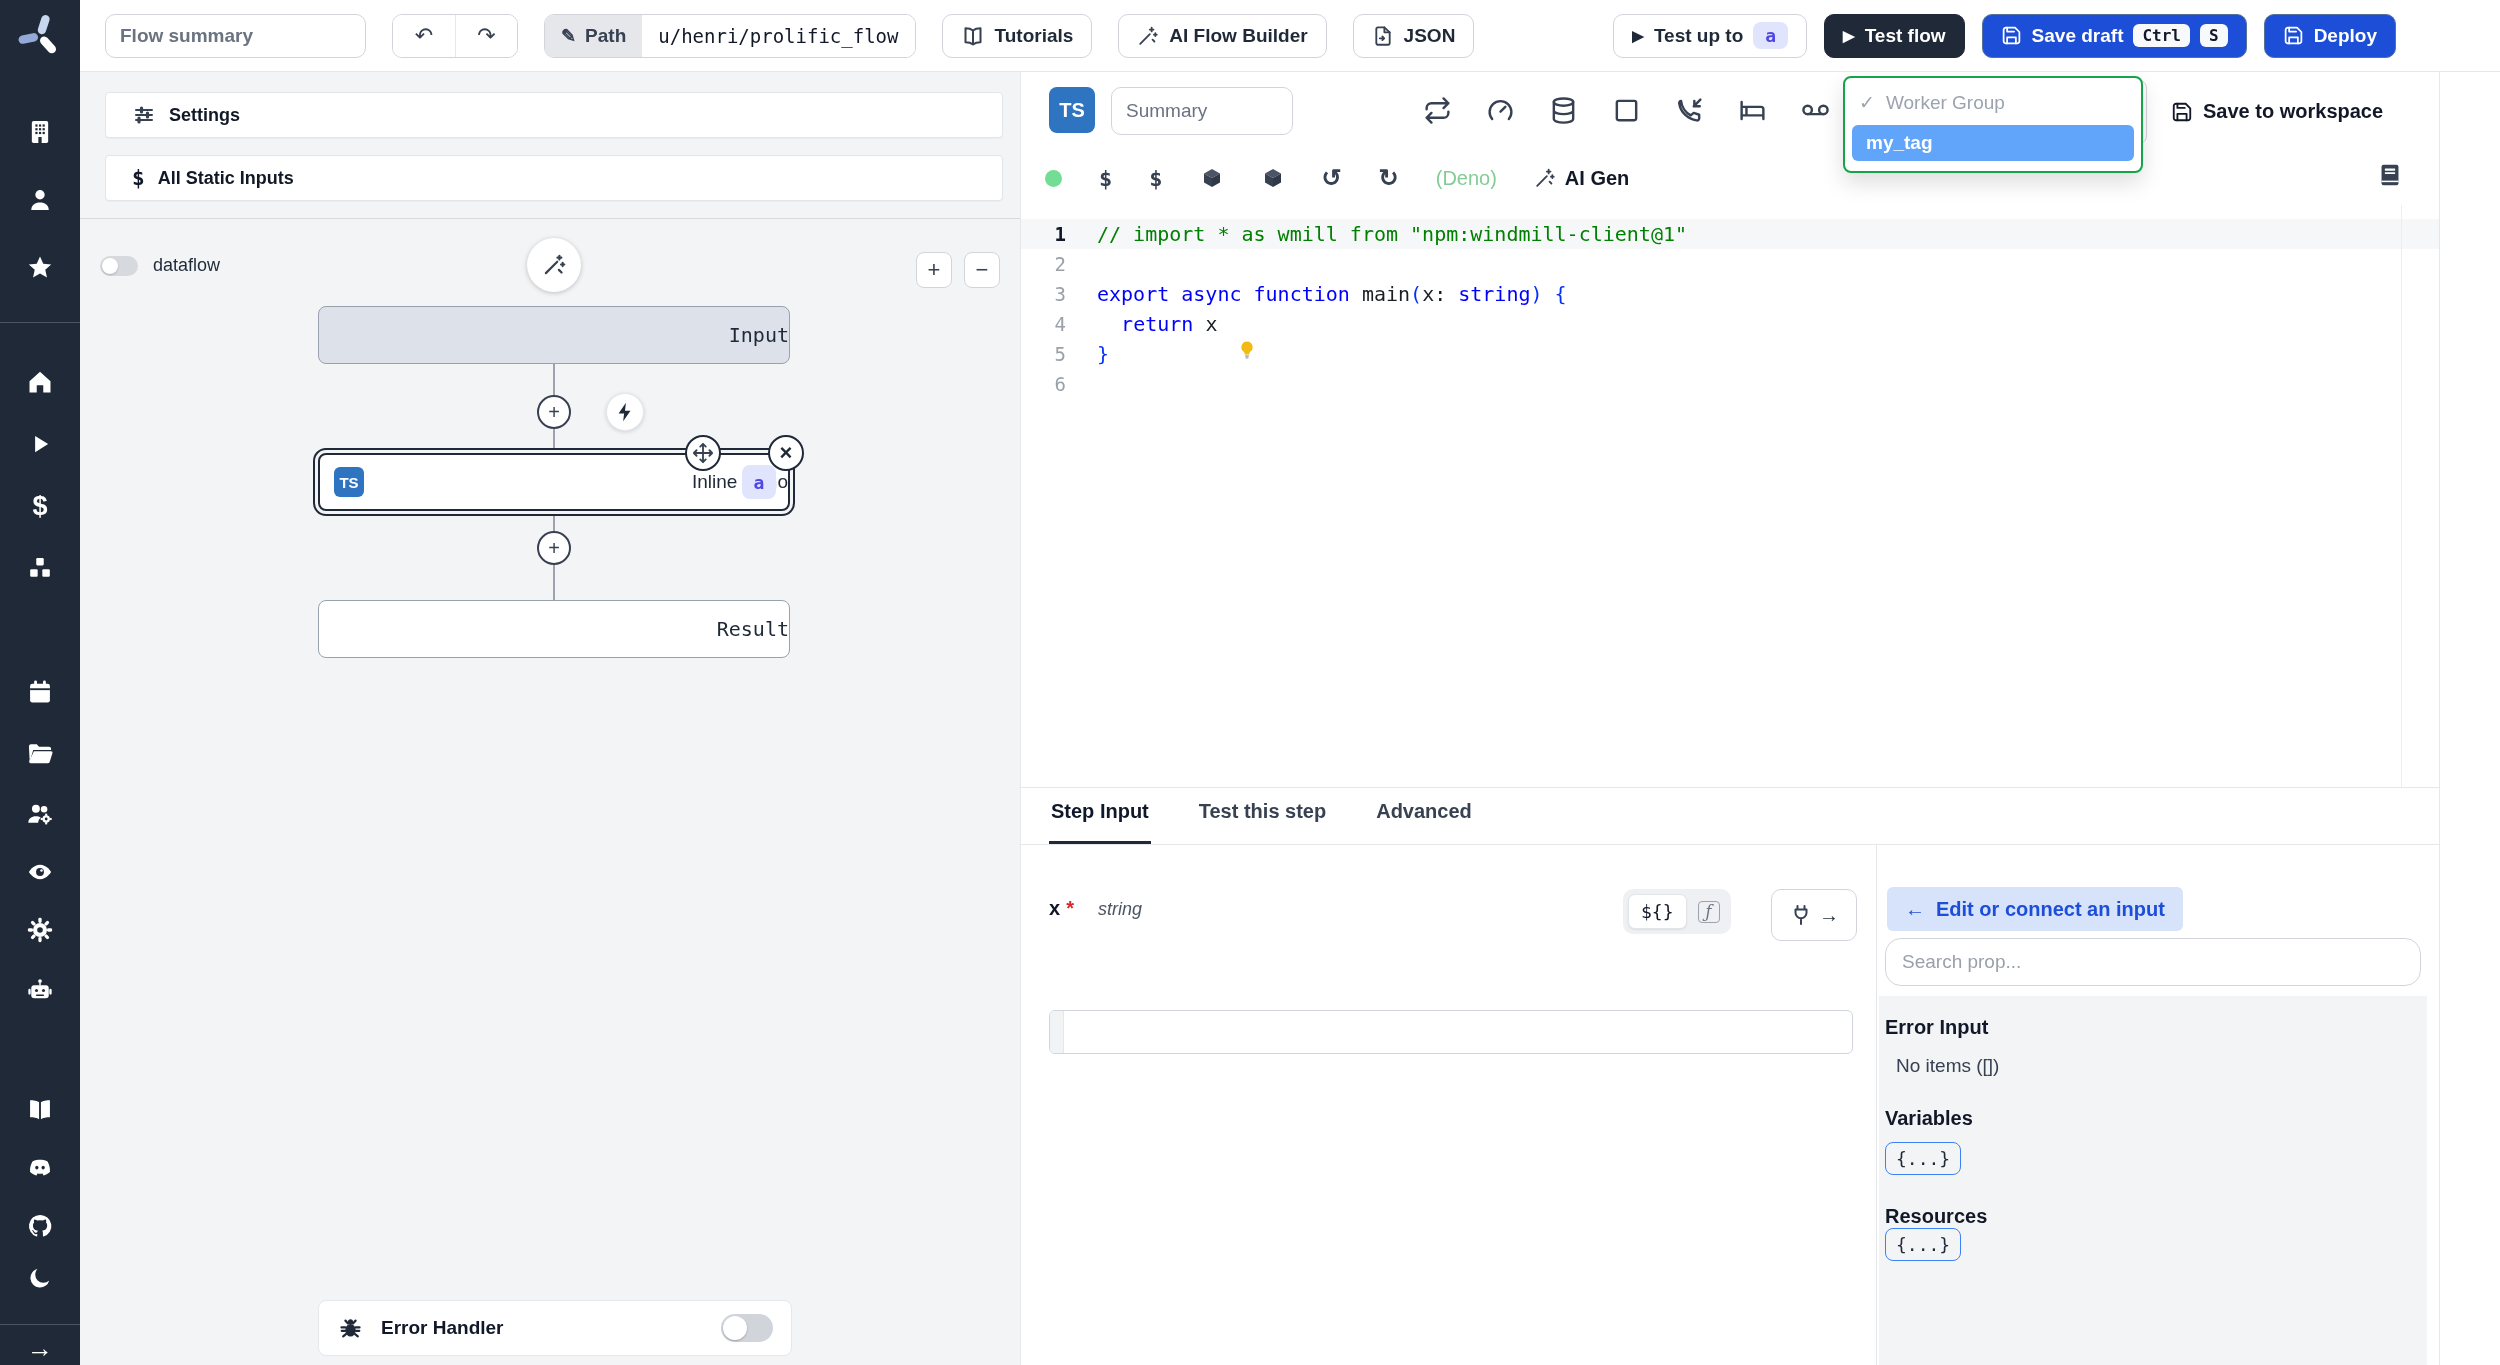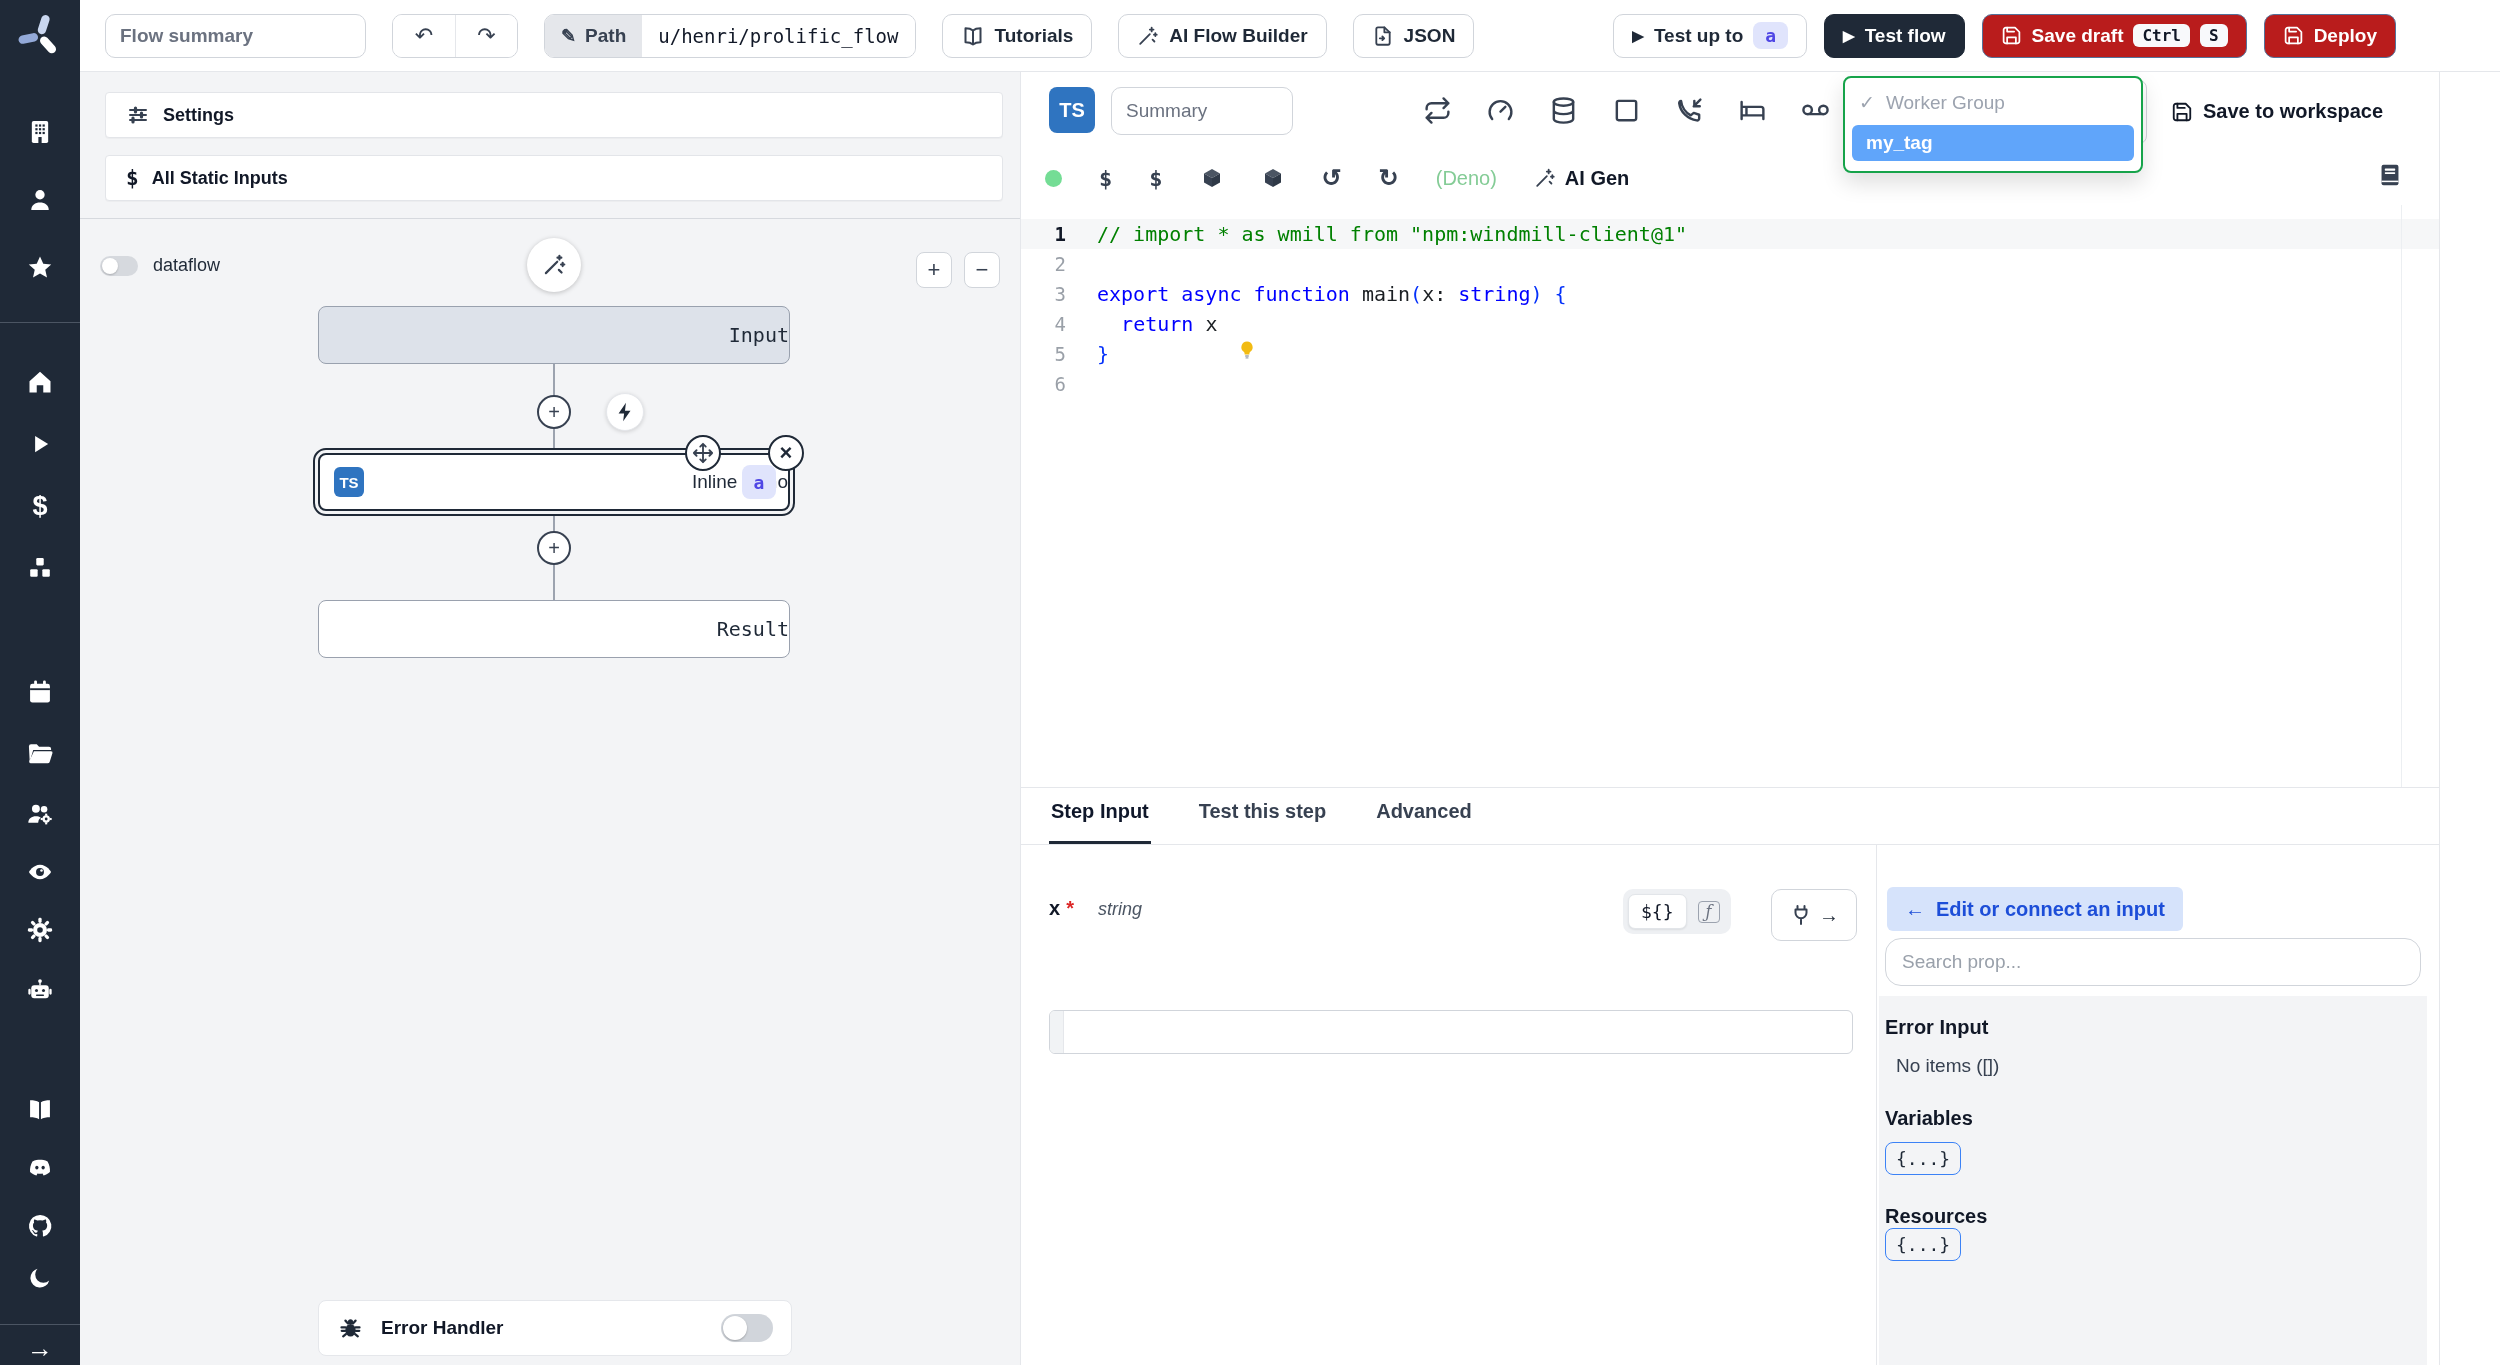--- a/index.html
+++ b/index.html
@@ -27,33 +27,33 @@
   .seg-group{display:flex;height:44px;border:1px solid #d1d5db;border-radius:10px;overflow:hidden}
   .seg-group .seg{width:62px;display:flex;align-items:center;justify-content:center;background:#fff;cursor:pointer;font-size:22px;color:#374151}
   .seg-group .seg+.seg{border-left:1px solid #e5e7eb}
   .path-group{display:flex;height:44px;border:1px solid #d1d5db;border-radius:10px;overflow:hidden;cursor:pointer}
   .path-left{background:#e5e7eb;display:flex;align-items:center;gap:9px;padding:0 16px;font-size:19px;font-weight:600;color:#374151}
   .path-right{background:#fff;display:flex;align-items:center;padding:0 16px;font-size:19px;color:#111827}
   .btn{height:44px;display:flex;align-items:center;gap:10px;padding:0 18px;border:1px solid #d1d5db;border-radius:10px;
     background:#fff;font-size:19px;font-weight:600;color:#1f2937;cursor:pointer;white-space:nowrap}
   .right-cluster{margin-left:auto;display:flex;gap:17px;align-items:center}
   .btn-dark{background:#1f2937;border-color:#1f2937;color:#fff}
-  .btn-blue{background:#b91c1c;border-color:#54729a;color:#fff}
+  .btn-blue{background:#1d4ed8;border-color:#54729a;color:#fff}
   .badge-a{background:#e0e4fc;color:#4f46e5;border-radius:8px;padding:3px 12px;font-size:18px;font-weight:700}
   .kbd{background:#f8f9fb;color:#111827;border-radius:6px;padding:2px 9px;font-size:16px;font-family:"DejaVu Sans Mono",monospace}
   .playg{font-size:15px;line-height:1}
 
   
   .main{position:absolute;top:72px;left:80px;right:0;bottom:0;display:flex}
   .flow{width:940px;flex:none;background:#f3f4f6;position:relative}
   .editor{width:1420px;flex:none;background:#fff;border-left:1px solid #e5e7eb;border-right:1px solid #e5e7eb;position:relative}
 
   
   .panel-btn{position:absolute;left:25px;width:898px;height:46px;background:#fff;border:1px solid #e3e5e9;border-radius:4px;
-    display:flex;align-items:center;gap:13px;padding:0 20px;font-size:18px;font-weight:700;color:#111827;cursor:pointer;box-shadow:0 1px 1px rgba(0,0,0,.03)}
+    display:flex;align-items:center;gap:13px;padding:0 26px;font-size:18px;font-weight:700;color:#111827;cursor:pointer;box-shadow:0 1px 1px rgba(0,0,0,.03)}
   .flow-div{position:absolute;left:0;top:146px;width:940px;height:1px;background:#d6d9de}
   .toggle-sm{width:38px;height:20px;border-radius:999px;background:#d6d9de;position:relative;cursor:pointer}
   .toggle-sm .knob{position:absolute;left:2px;top:2px;width:16px;height:16px;border-radius:50%;background:#fff;box-shadow:0 1px 2px rgba(0,0,0,.2)}
   .toggle-lg{width:52px;height:28px;border-radius:999px;background:#d1d5db;position:relative;cursor:pointer}
   .toggle-lg .knob{position:absolute;left:2px;top:2px;width:24px;height:24px;border-radius:50%;background:#fff;box-shadow:0 1px 2px rgba(0,0,0,.25)}
   .wand-circle{position:absolute;left:447px;top:166px;width:54px;height:54px;border-radius:50%;background:#fff;
     box-shadow:0 1px 5px rgba(0,0,0,.22);display:flex;align-items:center;justify-content:center;cursor:pointer}
   .zoom-btn{position:absolute;top:180px;width:36px;height:36px;background:#fff;border:1px solid #d1d5db;border-radius:8px;
     font-size:22px;color:#374151;display:flex;align-items:center;justify-content:center;cursor:pointer}
   .vline{position:absolute;left:473px;width:2px;background:#9ca3af}

